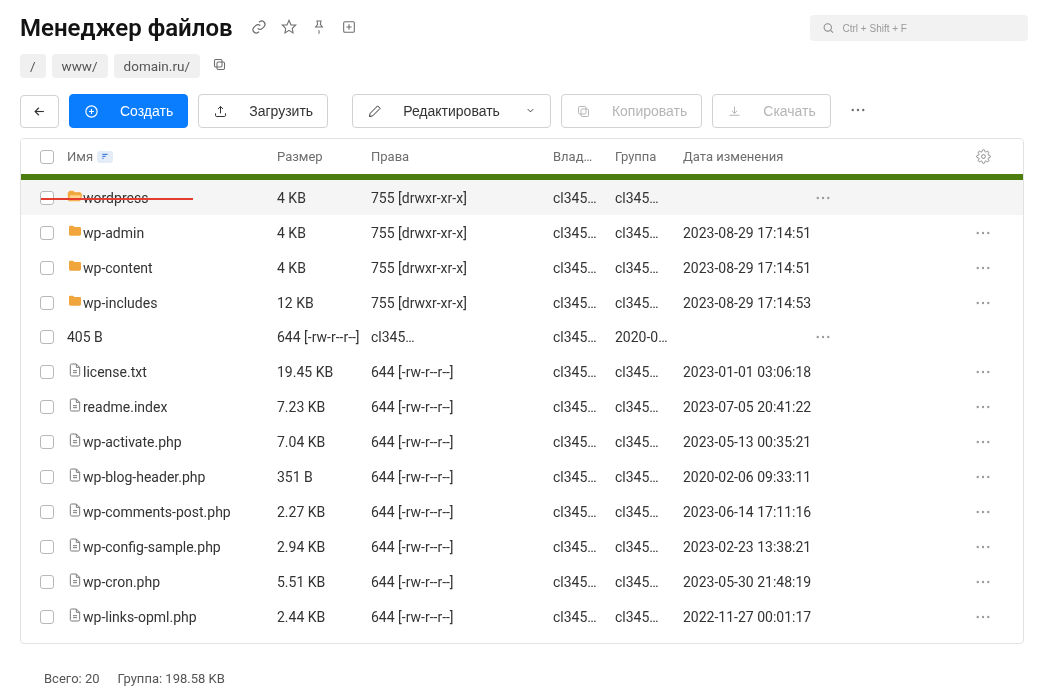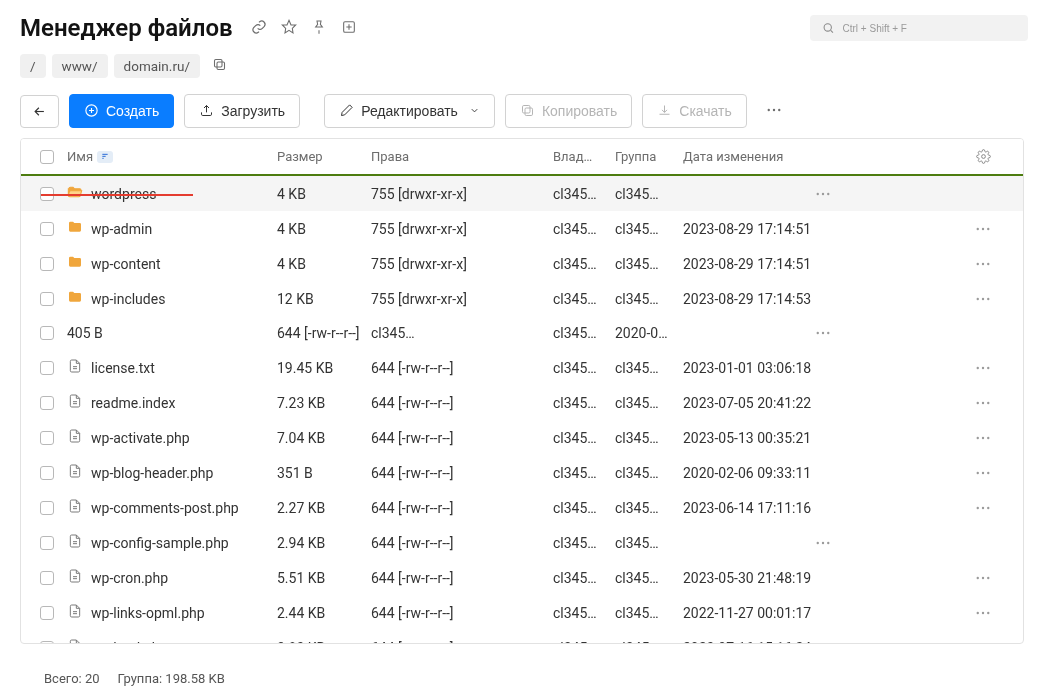--- a/index.html
+++ b/index.html
@@ -65,22 +65,22 @@
 
   
   .toolbar {
     display: flex;
     align-items: center;
     padding: 6px 16px 10px 20px;
     gap: 10px;
   }
   .btn {
     display: inline-flex;
-    align-items: flex-start;
-    gap: 7px;
+    align-items: flex-end;
+    gap: 21px;
     border: 1px solid #d2d2d2;
     border-radius: 4px;
     background: #fff;
     padding: 8px 14px;
     font-size: 14px;
     color: #333;
     cursor: pointer;
     white-space: nowrap;
   }
   .btn svg { width: 15px; height: 15px; }
@@ -114,21 +114,21 @@
     display:flex;
     flex-direction:column;
   }
   .thead {
     display:grid;
     grid-template-columns: 40px 210px 94px 182px 62px 68px 280px 40px;
     align-items: center;
     color: #6d6d6d;
     font-size: 13px;
     padding: 10px 6px 10px 6px;
-    border-bottom: 2px solid #4d7c0f;
+    border-bottom: 6px solid #4d7c0f;
     background:#fff;
     position: relative;
   }
   .thead .th { display:flex; align-items:center; gap:4px;}
   .sort-badge {
     background:#e4edf7;
     color:#2c6cd6;
     border-radius:3px;
     padding:1px 3px;
     display:inline-flex;
@@ -148,21 +148,21 @@
     font-size: 14px;
     color:#333;
     position: relative;
   }
   .row.highlight { background:#f5f5f5; }
   .row .cell { white-space:nowrap; overflow:hidden; text-overflow:ellipsis; padding-right:10px;}
   .checkbox-cell{ display:flex; justify-content:center;}
   .chk {
     width:14px;height:14px;border:1.2px solid #b8b8b8;border-radius:3px;background:#fff;cursor:pointer;
   }
-  .name-cell{display:flex;align-items:center;gap:8px;}
+  .name-cell{display:flex;align-items:center;}
   .folder-icon{color:#f0a63c;}
   .folder-icon.open{color:#f0a63c;}
   .file-icon{color:#7a7a7a;}
   .name-cell svg{width:16px;height:16px;flex-shrink:0;}
   .row-actions{display:flex;justify-content:center;color:#9a9a9a;}
   .row-actions svg{width:18px;height:18px;}
   .strike-line{
     position:absolute;
     left:20px;
     right:calc(100% - 172px);
@@ -571,20 +571,21 @@
               <path d="M14 3H7a2 2 0 0 0-2 2v14a2 2 0 0 0 2 2h10a2 2 0 0 0 2-2V8l-5-5z"></path>
               <path d="M14 3v5h5"></path>
               <path d="M9 13h6M9 16h6"></path>
             </svg></span>
           <span>wp-config-sample.php</span>
         </div>
         <div class="cell">2.94 KB</div>
         <div class="cell">644 [-rw-r--r--]</div>
         <div class="cell">cl345…</div>
         <div class="cell">cl345…</div>
+        <div class="cell">2023-02-23 13:38:21</div>
         <div class="row-actions">
           <svg viewBox="0 0 24 24" fill="currentColor">
             <circle cx="5" cy="12" r="1.6"></circle>
             <circle cx="12" cy="12" r="1.6"></circle>
             <circle cx="19" cy="12" r="1.6"></circle>
           </svg>
         </div>
       </div>
       <div class="row">
         <div class="checkbox-cell">

